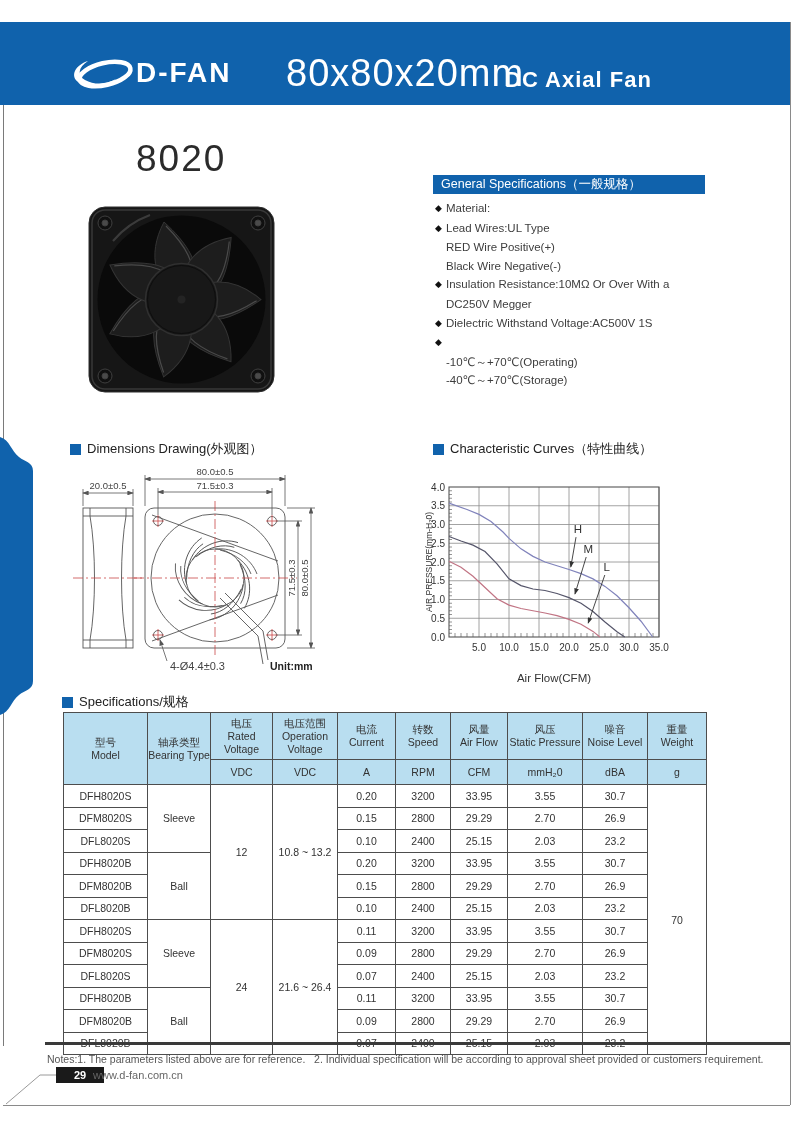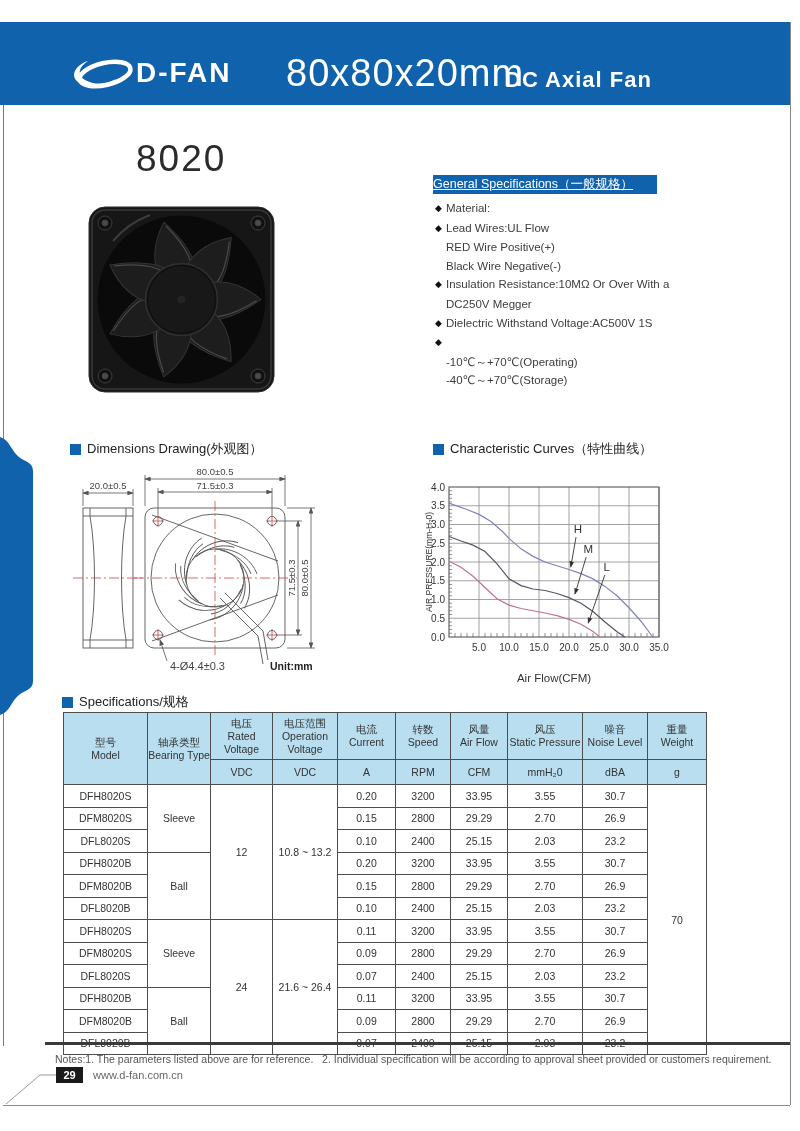--- a/index.html
+++ b/index.html
@@ -14,30 +14,30 @@
   
   .side-tab{left:0;top:437px;width:36px;height:278px;}
   .side-tab-label{left:7px;top:50%;transform:translateY(-50%);writing-mode:vertical-rl;
       color:#fff;font-size:15px;letter-spacing:2px;white-space:nowrap;}
   
   .product-code{left:136px;top:138px;font-size:37px;color:#2b2b2b;letter-spacing:2px;}
   
   .sec-title{display:flex;align-items:center;gap:6px;font-size:13px;color:#222;white-space:nowrap;}
   .sec-sq{width:11px;height:11px;background:#1062ac;flex:0 0 auto;}
   
-  .gs-bar{left:433px;top:175px;width:224px;height:19px;background:#1062ac;color:#fff;
-      font-size:12.5px;line-height:19px;box-sizing:border-box;white-space:nowrap;text-decoration:underline;}
+  .gs-bar{left:433px;top:175px;width:272px;height:19px;background:#1062ac;color:#fff;
+      font-size:12.5px;line-height:19px;padding-left:8px;box-sizing:border-box;white-space:nowrap;}
   .gs-list{left:435px;top:199px;width:330px;font-size:11.5px;color:#3d3d3d;}
   .gs-line{display:flex;line-height:18.7px;white-space:nowrap;}
   .gs-line .dm{width:11px;font-size:9px;color:#111;flex:0 0 auto;line-height:19.5px;}
   .gs-line.cont{padding-left:11px;}
   
   .thick-line{left:45px;top:1042px;width:745px;height:3px;background:#3a3a3a;}
-  .notes{left:55px;top:1053px;width:720px;font-size:10.5px;color:#555;white-space:pre-wrap;}
-  .page-badge{left:56px;top:1067px;width:27px;height:16px;background:#1a1a1a;color:#fff;
+  .notes{left:47px;top:1053px;width:720px;font-size:10.5px;color:#555;white-space:pre-wrap;}
+  .page-badge{left:56px;top:1067px;width:48px;height:16px;background:#1a1a1a;color:#fff;
       font-size:11px;font-weight:bold;text-align:center;line-height:16px;}
   .website{left:93px;top:1069px;font-size:11px;color:#666;}
   
   .spec-table-wrap{left:63px;top:712px;width:643px;}
   table.spec{border-collapse:collapse;width:643px;table-layout:fixed;}
   table.spec th,table.spec td{border:1px solid #4d4d4d;font-weight:normal;
       text-align:center;vertical-align:middle;padding:0;color:#333;overflow:hidden;}
   table.spec th{background:#b9def0;font-size:10.5px;line-height:13px;}
   table.spec td{font-size:10.5px;height:21.5px;background:#fff;}
   tr.h1 th{height:46px;}
@@ -110,21 +110,21 @@
   </svg>
 
   <div class="abs gs-bar">General Specifications（一般规格）</div>
   <div class="abs gs-list" id="gs-list">
       <div class="gs-line">
         <span class="dm">◆</span>
         <span>Material:</span>
       </div>
       <div class="gs-line">
         <span class="dm">◆</span>
-        <span>Lead Wires:UL Flow</span>
+        <span>Lead Wires:UL Type</span>
       </div>
       <div class="gs-line cont">
         <span>RED Wire Positive(+)</span>
       </div>
       <div class="gs-line cont">
         <span>Black Wire Negative(-)</span>
       </div>
       <div class="gs-line">
         <span class="dm">◆</span>
         <span>Insulation Resistance:10MΩ Or Over With a</span>

